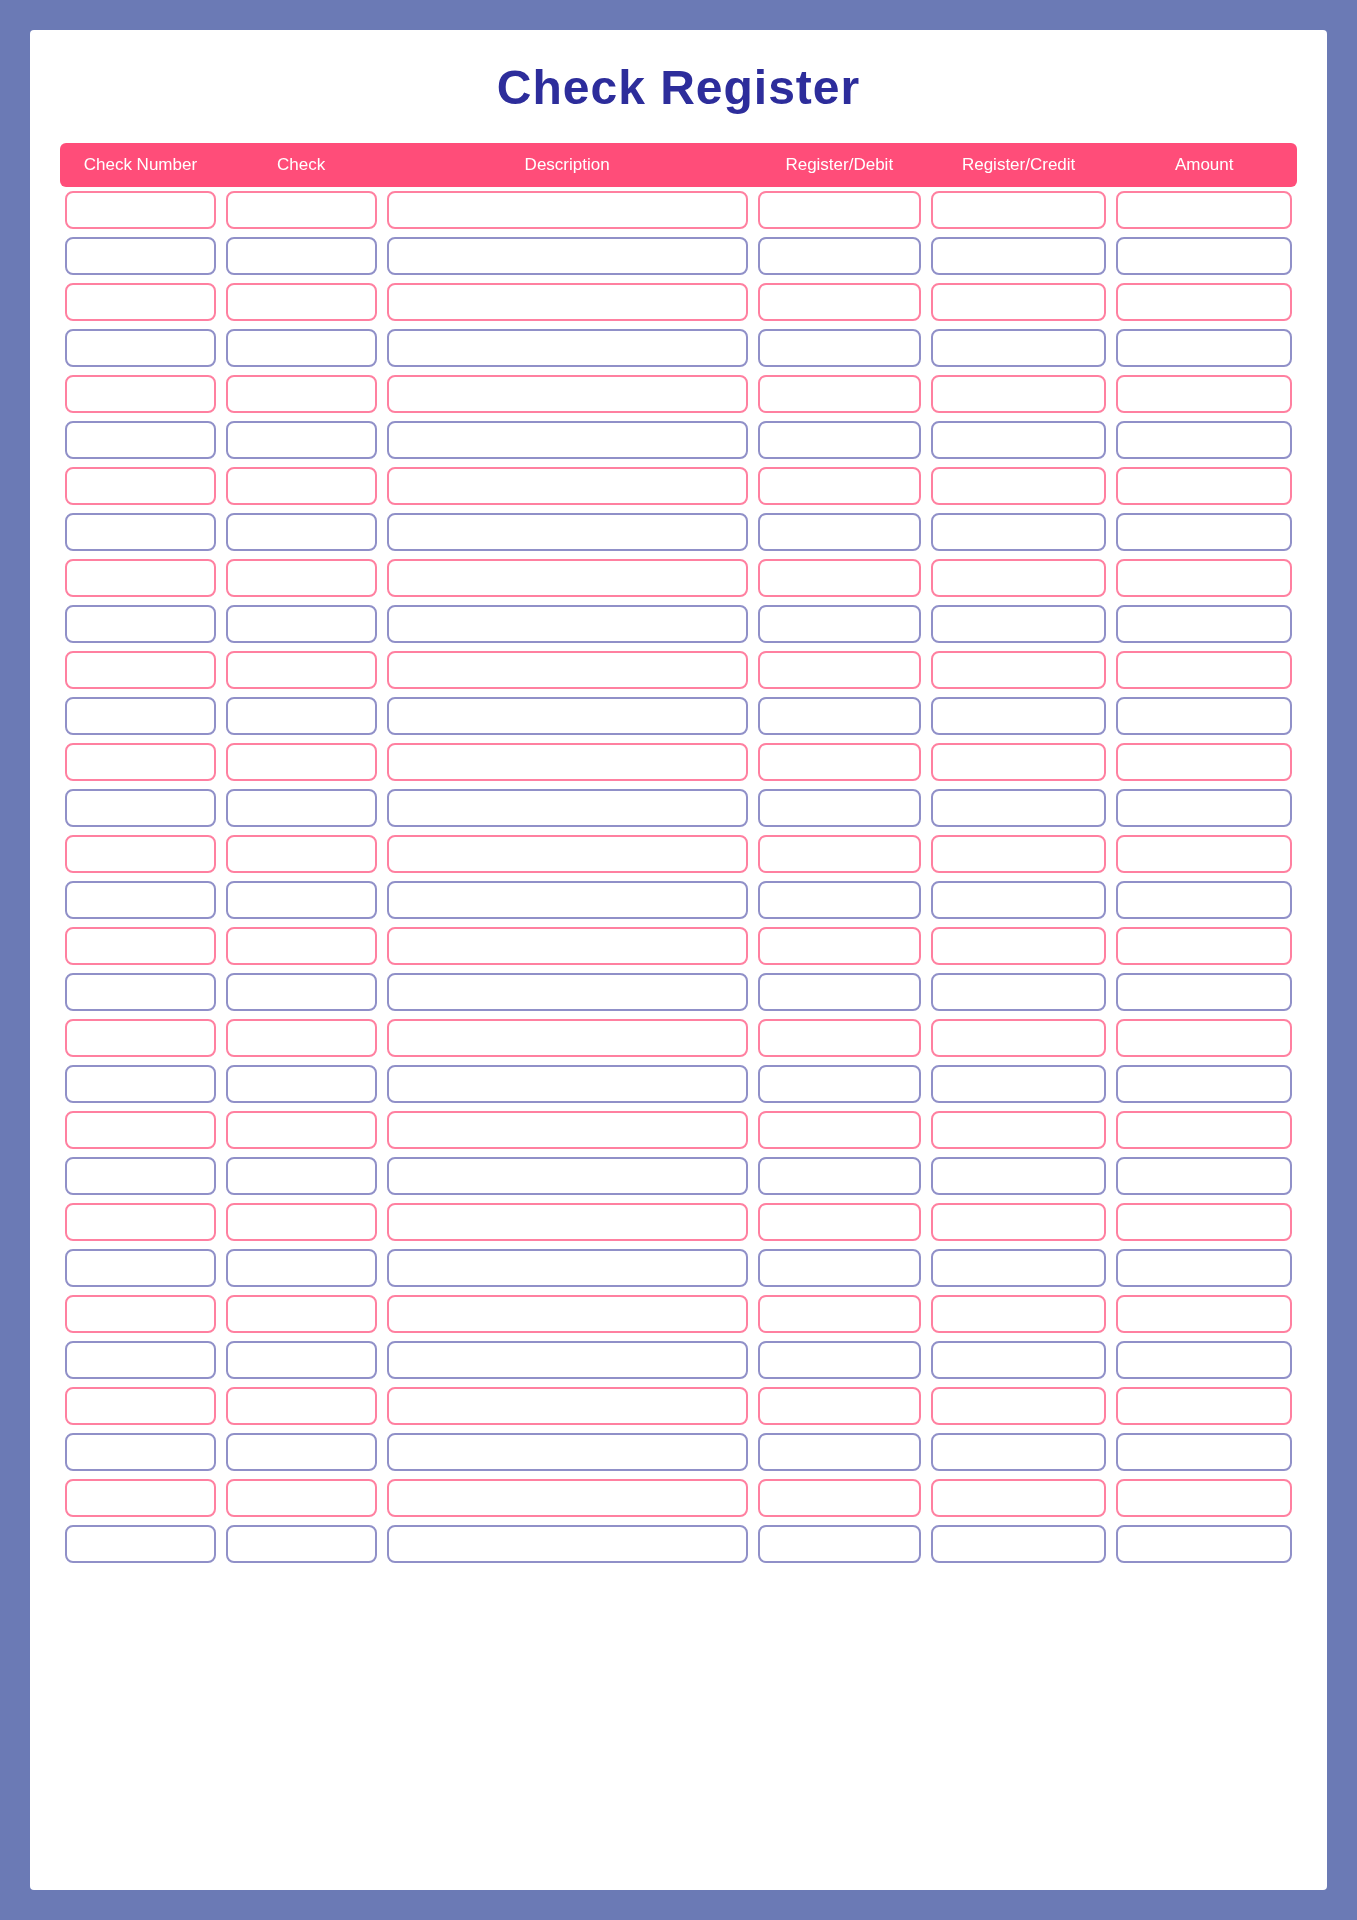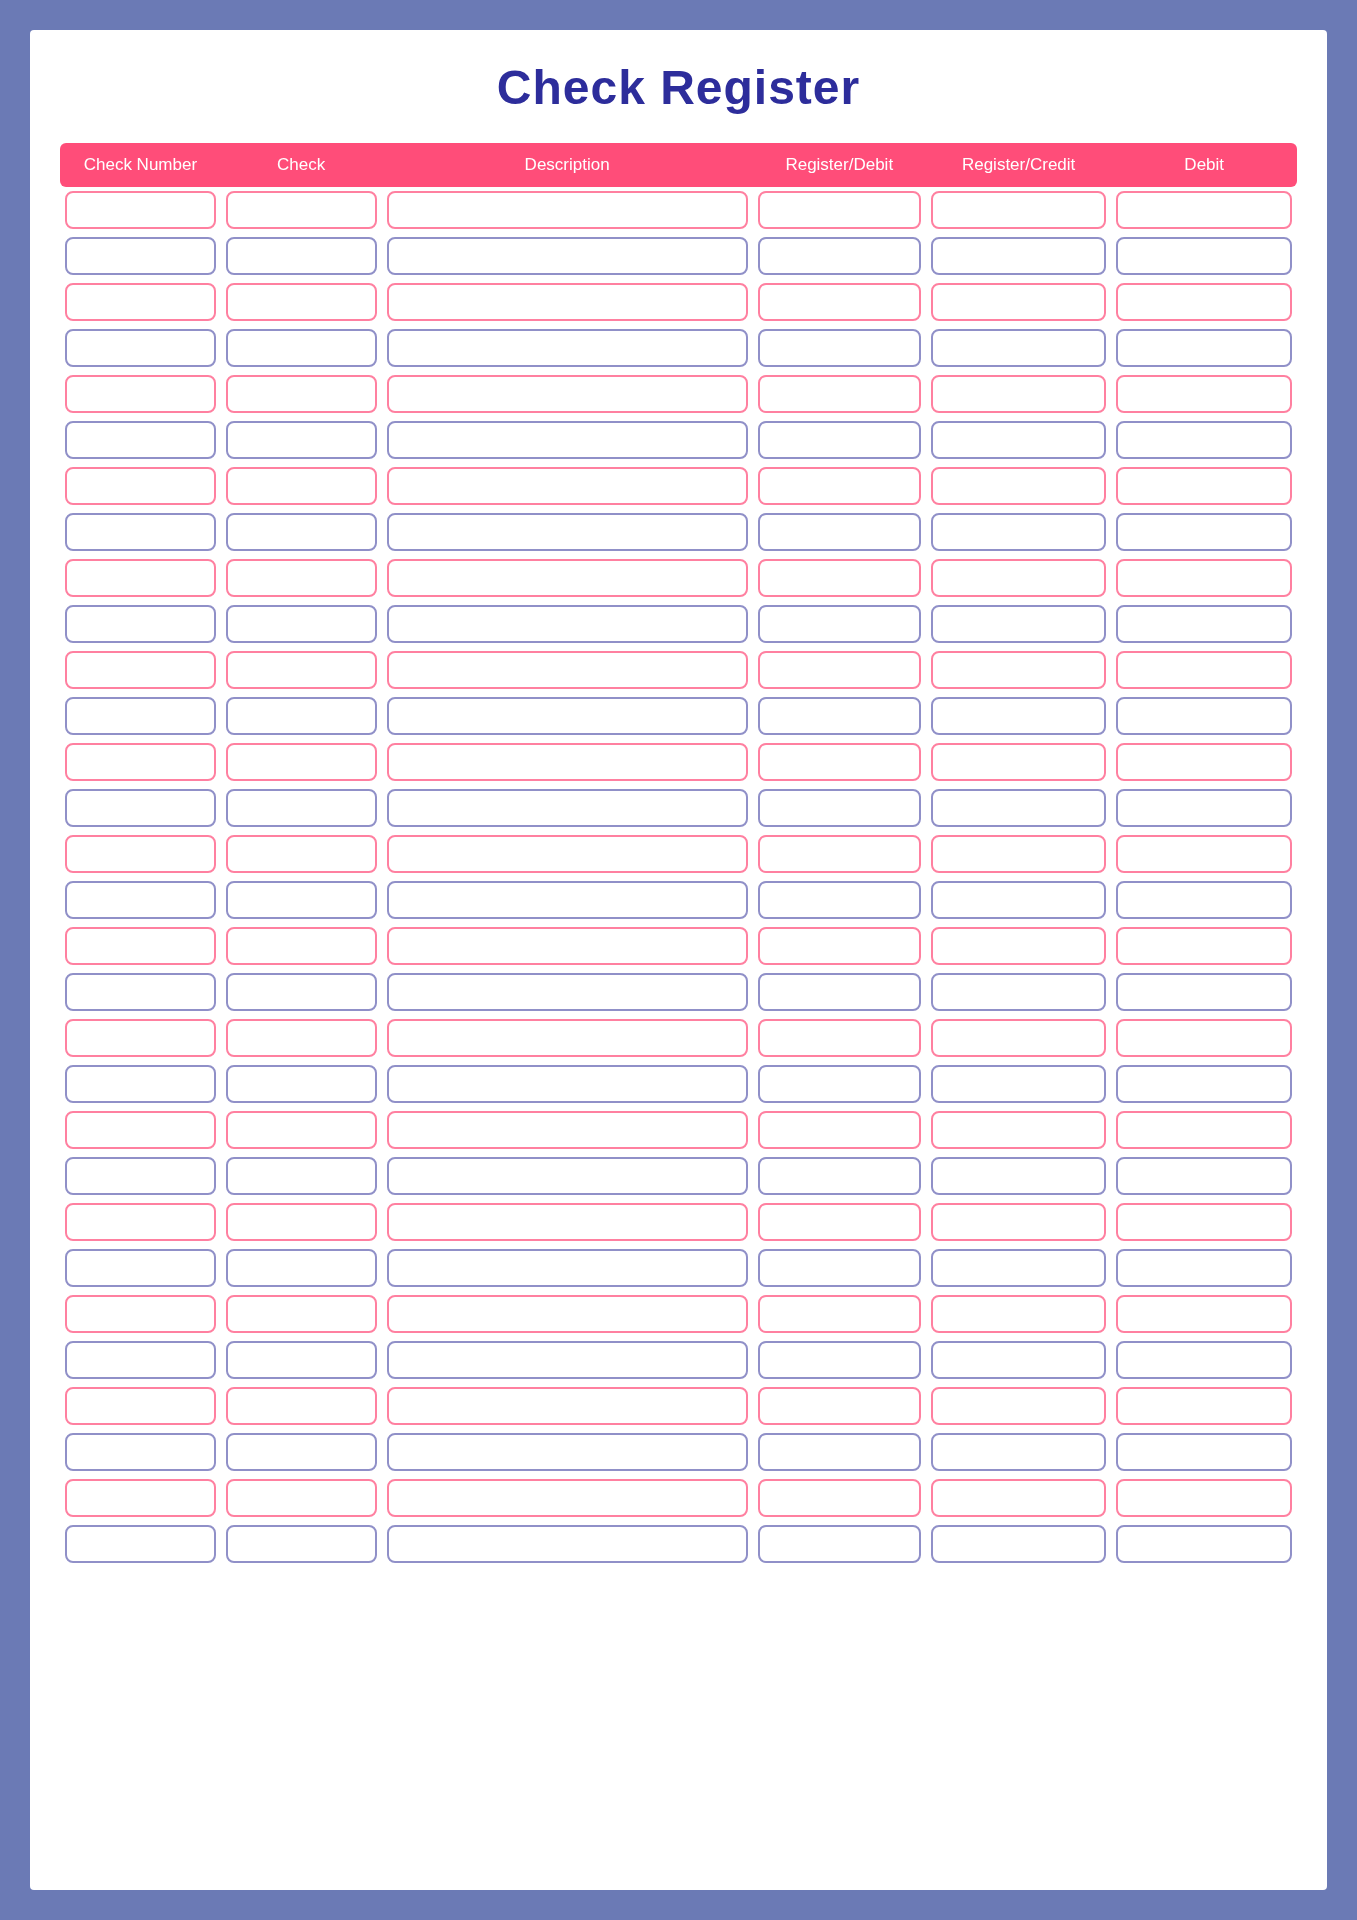--- a/index.html
+++ b/index.html
@@ -97,21 +97,21 @@
   <h1 class="title">Check Register</h1>
 
   <table class="register-table">
     <thead>
       <tr class="header-row">
         <th class="col-check">Check Number</th>
         <th class="col-date">Check</th>
         <th class="col-desc">Description</th>
         <th class="col-pay">Register/Debit</th>
         <th class="col-dep">Register/Credit</th>
-        <th class="col-amt">Debit</th>
+        <th class="col-amt">Amount</th>
       </tr>
     </thead>
     <tbody id="table-body">
     <tr class="data-row row-pink">
           <td>
             <div class="cell-inner"></div>
           </td>
           <td>
             <div class="cell-inner"></div>
           </td>

